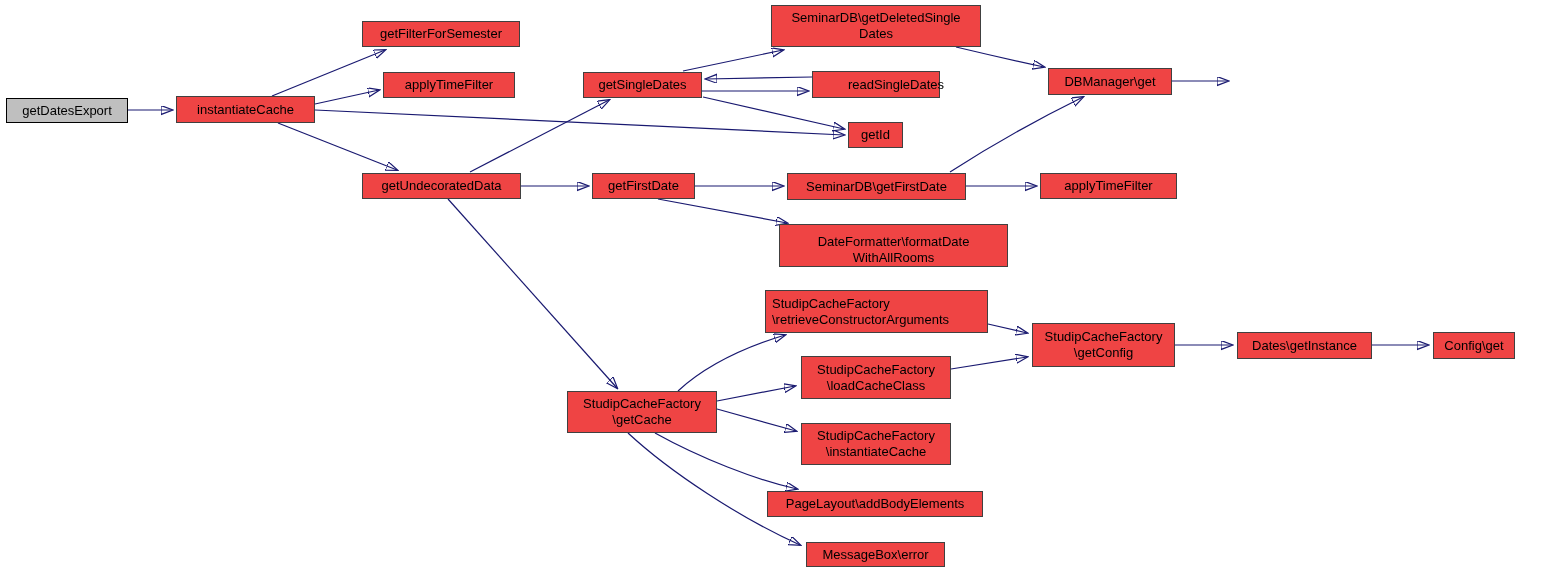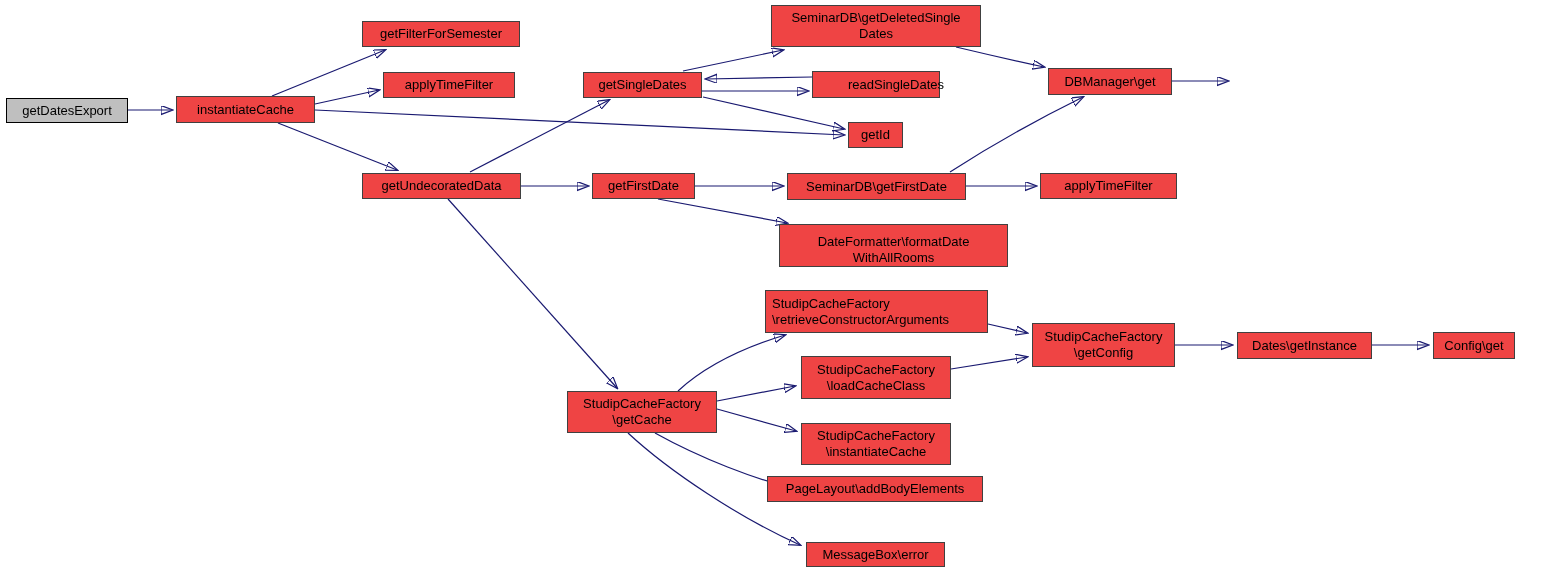--- a/index.html
+++ b/index.html
@@ -160,21 +160,21 @@
   <div class="node" style="left:801px;top:356px;width:150px;height:43px;">
     <div>StudipCacheFactory</div>
     <div>\loadCacheClass</div>
   </div>
 
   <div class="node" style="left:801px;top:423px;width:150px;height:42px;">
     <div>StudipCacheFactory</div>
     <div>\instantiateCache</div>
   </div>
 
-  <div class="node" style="left:767px;top:476px;width:216px;height:26px;">
+  <div class="node" style="left:767px;top:491px;width:216px;height:26px;">
     <div>PageLayout\addBodyElements</div>
   </div>
 
   <div class="node" style="left:806px;top:542px;width:139px;height:25px;">
     <div>MessageBox\error</div>
   </div>
 
   <div class="node" style="left:1032px;top:323px;width:143px;height:44px;">
     <div>StudipCacheFactory</div>
     <div>\getConfig</div>

